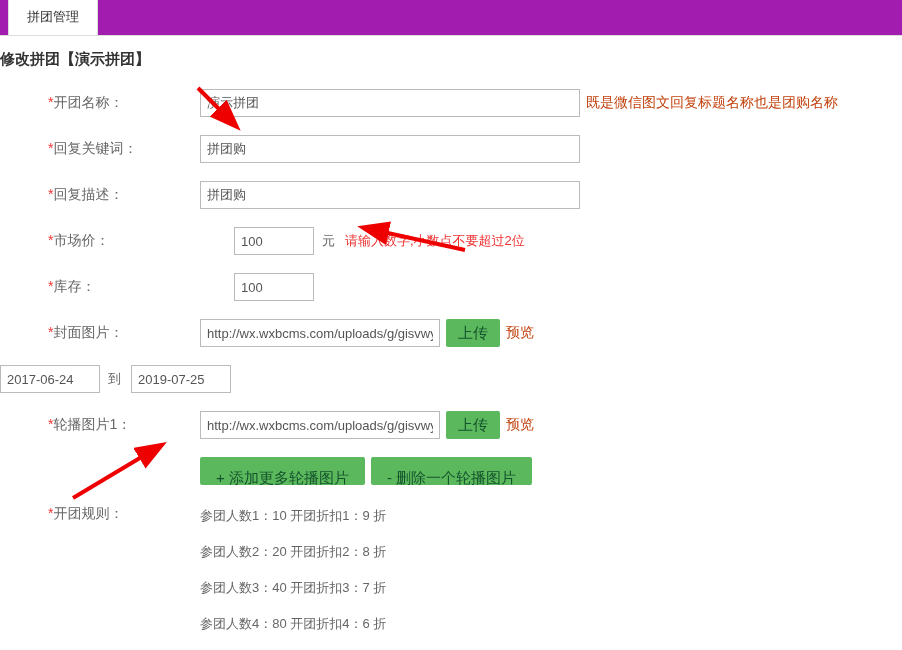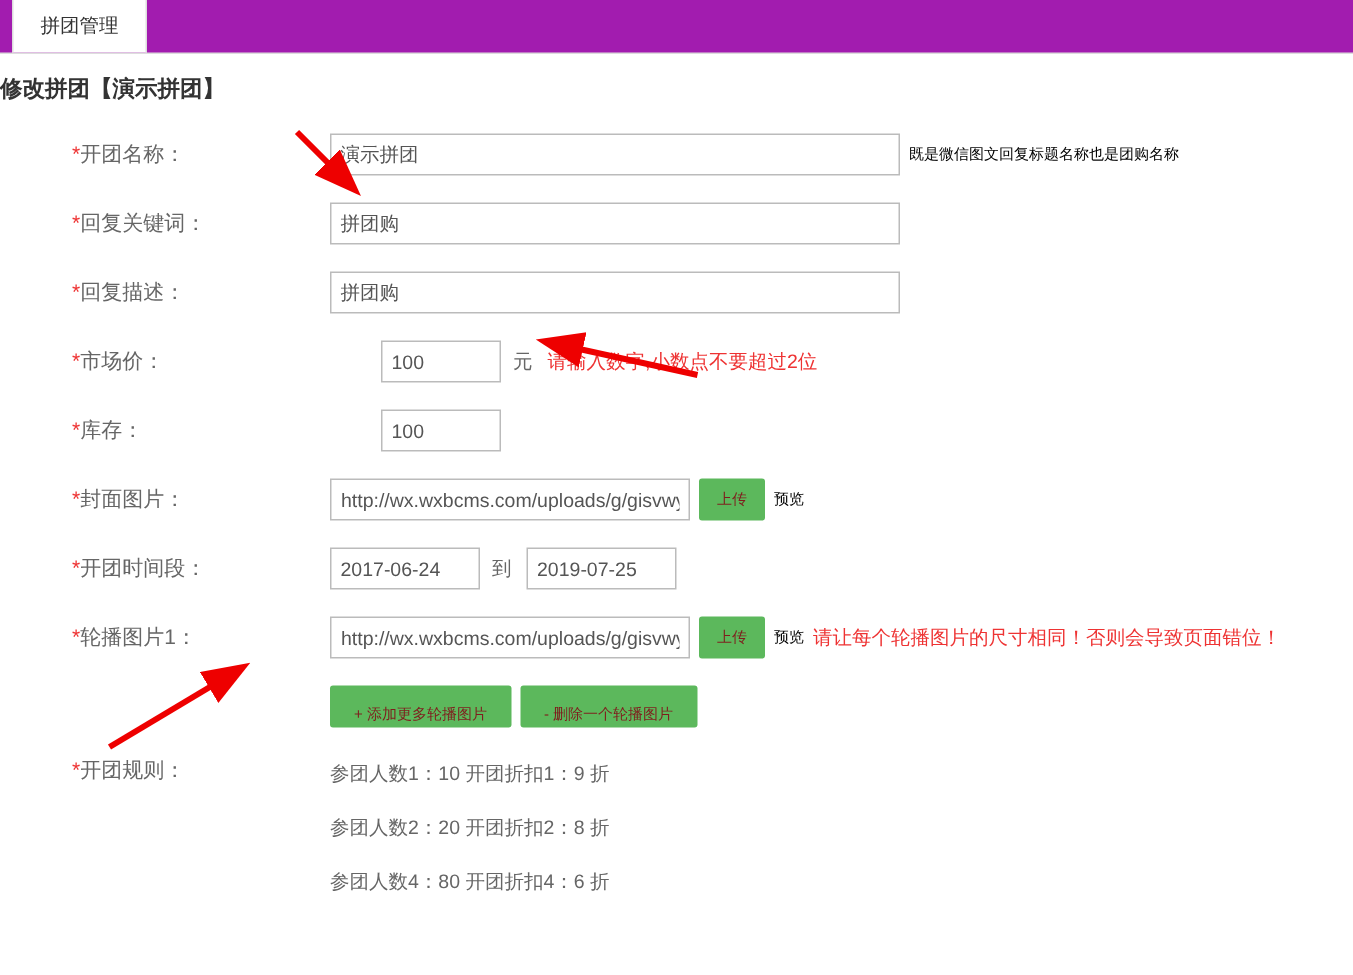--- a/index.html
+++ b/index.html
@@ -33,21 +33,20 @@
       color: #333;
     }
     .form-container {
       padding: 0 0 20px 0;
     }
     .form-row {
       display: flex;
       align-items: center;
       margin-bottom: 18px;
       min-height: 28px;
-      gap: 20px;
     }
     .form-row.align-top {
       align-items: flex-start;
     }
     .label {
       width: 200px;
       text-align: left;
       padding-left: 48px;
       padding-right: 10px;
       color: #666;
@@ -69,34 +68,34 @@
       padding: 0 6px;
       font-size: 13px;
       color: #555;
       background: #fff;
     }
     .input-380 { width: 380px; }
     .input-240 { width: 240px; }
     .input-80  { width: 80px; margin-left: 34px; }
     .input-100 { width: 100px; }
     .hint {
-      color: #000000;
-      font-size: 10px;
+      color: #c2410c;
+      font-size: 14px;
     }
     .hint-red {
       color: #e33;
       font-size: 13px;
     }
     .btn-green {
       background: #5cb85c;
-      color: #7f1d1d;
+      color: #14532d;
       border: none;
       height: 28px;
       padding: 0 12px;
-      font-size: 10px;
+      font-size: 15px;
       cursor: pointer;
       border-radius: 2px;
     }
     .btn-green.wide { padding: 12px 16px; }
     .rules-block {
       padding-top: 4px;
     }
     .rule-line {
       color: #666;
       font-size: 13px;
@@ -161,51 +160,50 @@
     <div class="form-row">
       <div class="label"><span class="req">*</span><span>封面图片：</span></div>
       <div class="field">
         <input type="text" class="input-240" value="http://wx.wxbcms.com/uploads/g/gisvwy14" style="">
         <button class="btn-green">上传</button>
         <span class="hint">预览</span>
       </div>
     </div>
 
     <div class="form-row">
-      <div class="label"><span class="req">*</span><span>开团时间段：</span></div>
       <div class="field">
         <input type="text" class="input-100" value="2017-06-24" style="">
         <span class="unit">到</span>
         <input type="text" class="input-100" value="2019-07-25" style="">
       </div>
     </div>
 
     <div class="form-row">
       <div class="label"><span class="req">*</span><span>轮播图片1：</span></div>
       <div class="field">
         <input type="text" class="input-240" value="http://wx.wxbcms.com/uploads/g/gisvwy14" style="">
         <button class="btn-green">上传</button>
         <span class="hint">预览</span>
-        <span class="hint-red">请让每个轮播图片的尺寸相同！否则会导致页面错位！</span>
       </div>
     </div>
 
     <div class="form-row">
       <div class="label"></div>
       <div class="field">
         <button class="btn-green wide">+ 添加更多轮播图片</button>
         <button class="btn-green wide">- 删除一个轮播图片</button>
       </div>
     </div>
 
     <div class="form-row align-top">
       <div class="label" style="padding-top:2px;"><span class="req">*</span><span>开团规则：</span></div>
       <div class="field rules-block" style="display:block;">
         <div class="rule-line">参团人数1：10   开团折扣1：9 折</div>
         <div class="rule-line">参团人数2：20   开团折扣2：8 折</div>
+        <div class="rule-line">参团人数3：40   开团折扣3：7 折</div>
         <div class="rule-line">参团人数4：80   开团折扣4：6 折</div>
 
       </div>
     </div>
 
   </div>
 
   <svg class="arrow-svg" style="left:190px; top:80px;" width="60" height="60">
     <defs>
         <marker id="ah1" markerWidth="8" markerHeight="8" refX="6" refY="3" orient="auto">

